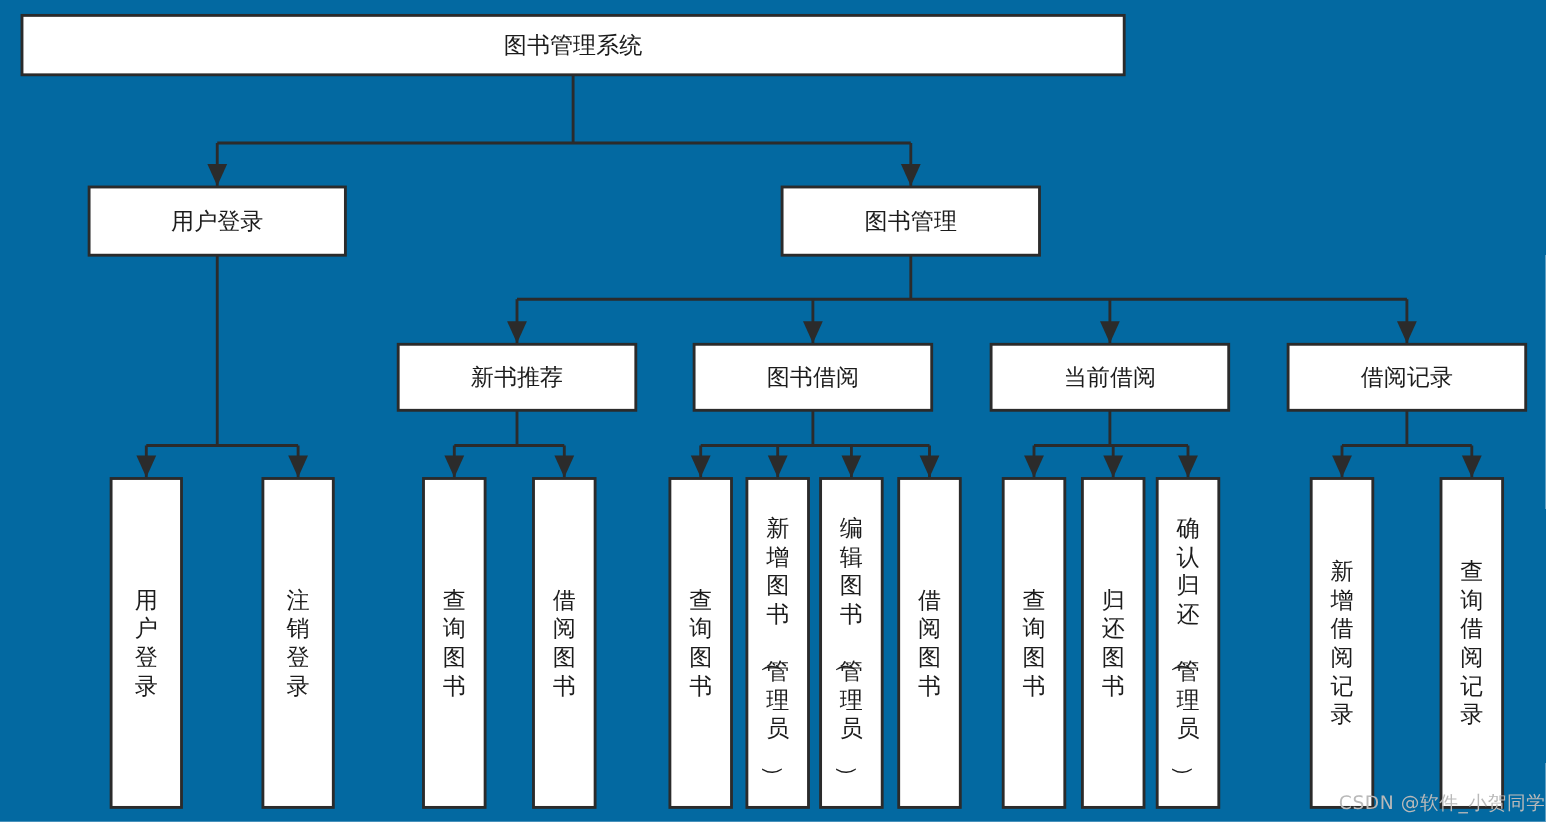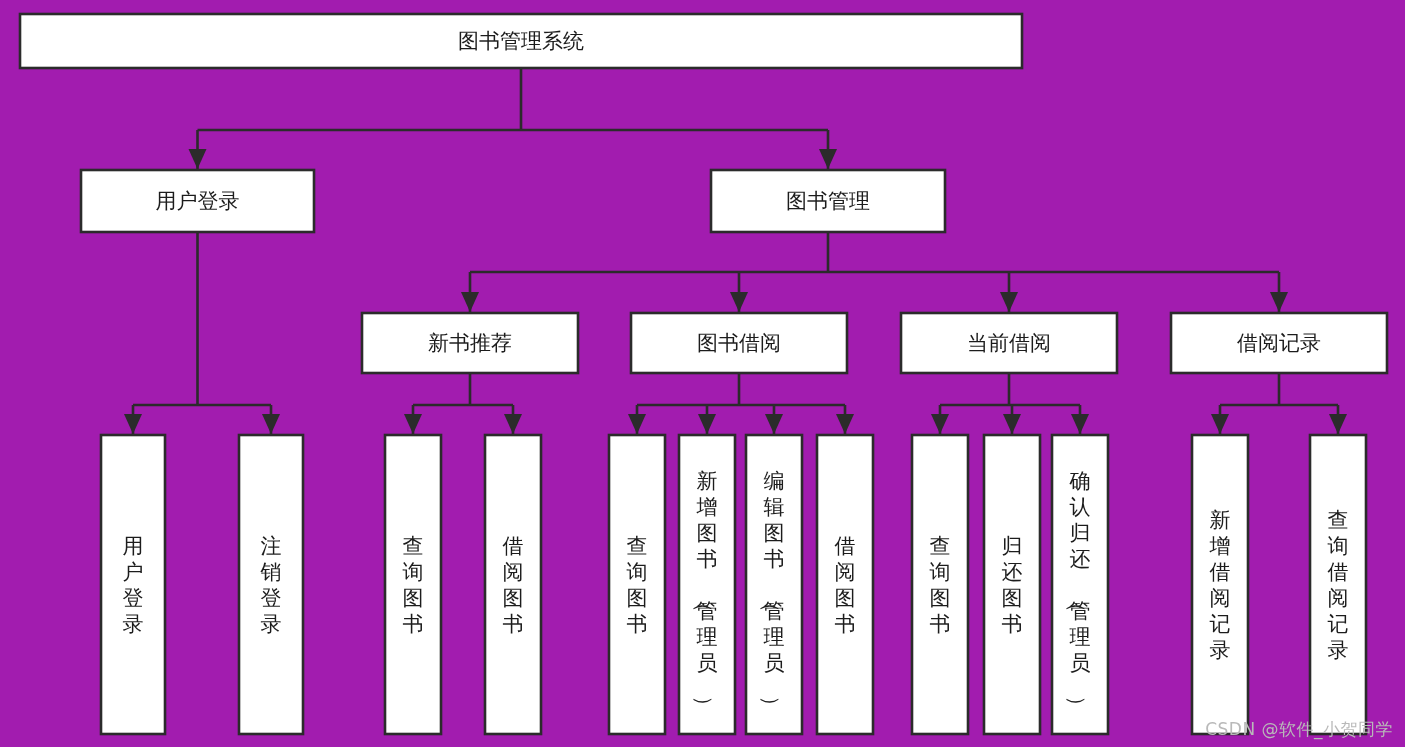--- a/index.html
+++ b/index.html
@@ -10,21 +10,21 @@
   body {
     width: 1405px;
     height: 747px;
     font-family: "DejaVu Sans", "Liberation Sans", sans-serif;
     overflow: hidden;
   }
   #diagram-root {
     position: relative;
     width: 1405px;
     height: 747px;
-    background: #a21caf;
+    background: #0369a1;
   }
   svg#tree-svg {
     position: absolute;
     left: 0;
     top: 0;
     width: 1405px;
     height: 747px;
   }
   .node-box {
     fill: #ffffff;
@@ -49,21 +49,21 @@
     dominant-baseline: middle;
   }
   .node-label-v {
     font-family: "DejaVu Sans", "Liberation Sans", sans-serif;
     font-size: 21px;
     fill: #1c1c1c;
     text-anchor: middle;
   }
   .watermark-text {
     position: absolute;
-    right: 12px;
+    right: 0;
     bottom: 6px;
     font-family: "DejaVu Sans", "Liberation Sans", sans-serif;
     font-size: 17px;
     color: #b9b9b9;
     letter-spacing: 0.5px;
     white-space: nowrap;
     user-select: none;
   }
 </style>
 </head>

